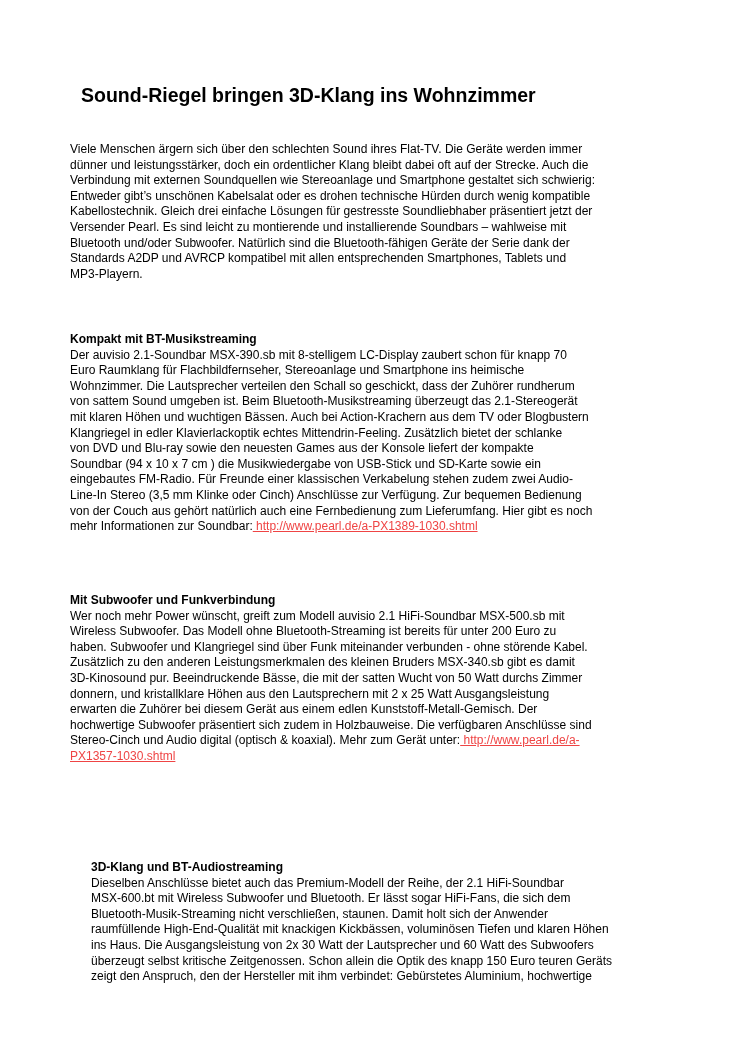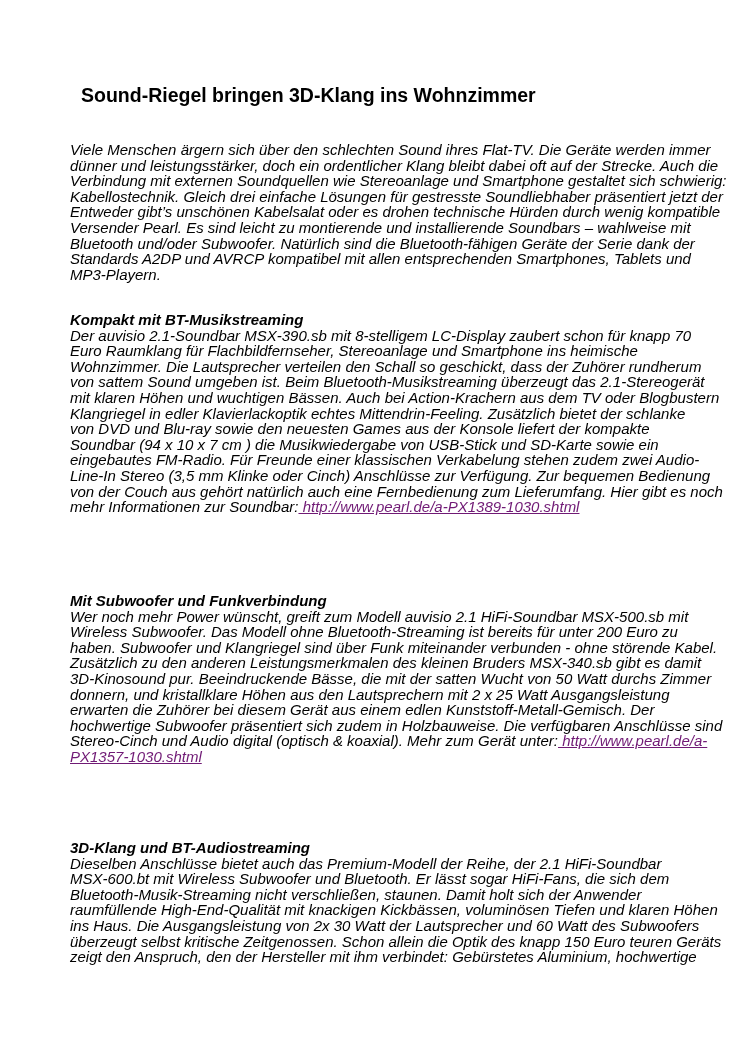--- a/index.html
+++ b/index.html
@@ -31,53 +31,52 @@
     line-height: 24px;
     white-space: nowrap;
   }
   .section {
     position: absolute;
     left: 0;
     width: 620px;
   }
   .line {
     display: block;
-    font-size: 15px;
+    font-size: 12px;
     line-height: 15.6px;
     white-space: nowrap;
-    font-style: italic;
   }
   .heading {
     font-weight: bold;
   }
   a.link {
-    color: #701a75;
+    color: #ef4444;
     text-decoration: underline;
   }
 </style>
 </head>
 <body>
 
 <div class="page">
 
   <h1 class="title">Sound-Riegel bringen 3D-Klang ins Wohnzimmer</h1>
 
   <div class="section" style="top:142px;">
     <span class="line">Viele Menschen ärgern sich über den schlechten Sound ihres Flat-TV. Die Geräte werden immer</span>
     <span class="line">dünner und leistungsstärker, doch ein ordentlicher Klang bleibt dabei oft auf der Strecke. Auch die</span>
     <span class="line">Verbindung mit externen Soundquellen wie Stereoanlage und Smartphone gestaltet sich schwierig:</span>
+    <span class="line">Entweder gibt’s unschönen Kabelsalat oder es drohen technische Hürden durch wenig kompatible</span>
     <span class="line">Kabellostechnik. Gleich drei einfache Lösungen für gestresste Soundliebhaber präsentiert jetzt der</span>
-    <span class="line">Entweder gibt’s unschönen Kabelsalat oder es drohen technische Hürden durch wenig kompatible</span>
     <span class="line">Versender Pearl. Es sind leicht zu montierende und installierende Soundbars – wahlweise mit</span>
     <span class="line">Bluetooth und/oder Subwoofer. Natürlich sind die Bluetooth-fähigen Geräte der Serie dank der</span>
     <span class="line">Standards A2DP und AVRCP kompatibel mit allen entsprechenden Smartphones, Tablets und</span>
     <span class="line">MP3-Playern.</span>
   </div>
 
-  <div class="section" style="top:312px;">
+  <div class="section" style="top:332px;">
     <span class="line heading">Kompakt mit BT-Musikstreaming</span>
     <span class="line">Der auvisio 2.1-Soundbar MSX-390.sb mit 8-stelligem LC-Display zaubert schon für knapp 70</span>
     <span class="line">Euro Raumklang für Flachbildfernseher, Stereoanlage und Smartphone ins heimische</span>
     <span class="line">Wohnzimmer. Die Lautsprecher verteilen den Schall so geschickt, dass der Zuhörer rundherum</span>
     <span class="line">von sattem Sound umgeben ist. Beim Bluetooth-Musikstreaming überzeugt das 2.1-Stereogerät</span>
     <span class="line">mit klaren Höhen und wuchtigen Bässen. Auch bei Action-Krachern aus dem TV oder Blogbustern</span>
     <span class="line">Klangriegel in edler Klavierlackoptik echtes Mittendrin-Feeling. Zusätzlich bietet der schlanke</span>
     <span class="line">von DVD und Blu-ray sowie den neuesten Games aus der Konsole liefert der kompakte</span>
     <span class="line">Soundbar (94 x 10 x 7 cm ) die Musikwiedergabe von USB-Stick und SD-Karte sowie ein</span>
     <span class="line">eingebautes FM-Radio. Für Freunde einer klassischen Verkabelung stehen zudem zwei Audio-</span>
@@ -99,21 +98,21 @@
     <span class="line">erwarten die Zuhörer bei diesem Gerät aus einem edlen Kunststoff-Metall-Gemisch. Der</span>
     <span class="line">hochwertige Subwoofer präsentiert sich zudem in Holzbauweise. Die verfügbaren Anschlüsse sind</span>
     <span class="line">
       <span>Stereo-Cinch und Audio digital (optisch &amp; koaxial). Mehr zum Gerät unter:</span><a class="link" href="#"> http://www.pearl.de/a-</a>
     </span>
     <span class="line">
       <a class="link" href="#">PX1357-1030.shtml</a>
     </span>
   </div>
 
-  <div class="section" style="top:840px;">
+  <div class="section" style="top:860px;margin-left:21px;">
     <span class="line heading">3D-Klang und BT-Audiostreaming</span>
     <span class="line">Dieselben Anschlüsse bietet auch das Premium-Modell der Reihe, der 2.1 HiFi-Soundbar</span>
     <span class="line">MSX-600.bt mit Wireless Subwoofer und Bluetooth. Er lässt sogar HiFi-Fans, die sich dem</span>
     <span class="line">Bluetooth-Musik-Streaming nicht verschließen, staunen. Damit holt sich der Anwender</span>
     <span class="line">raumfüllende High-End-Qualität mit knackigen Kickbässen, voluminösen Tiefen und klaren Höhen</span>
     <span class="line">ins Haus. Die Ausgangsleistung von 2x 30 Watt der Lautsprecher und 60 Watt des Subwoofers</span>
     <span class="line">überzeugt selbst kritische Zeitgenossen. Schon allein die Optik des knapp 150 Euro teuren Geräts</span>
     <span class="line">zeigt den Anspruch, den der Hersteller mit ihm verbindet: Gebürstetes Aluminium, hochwertige</span>
   </div>
 

